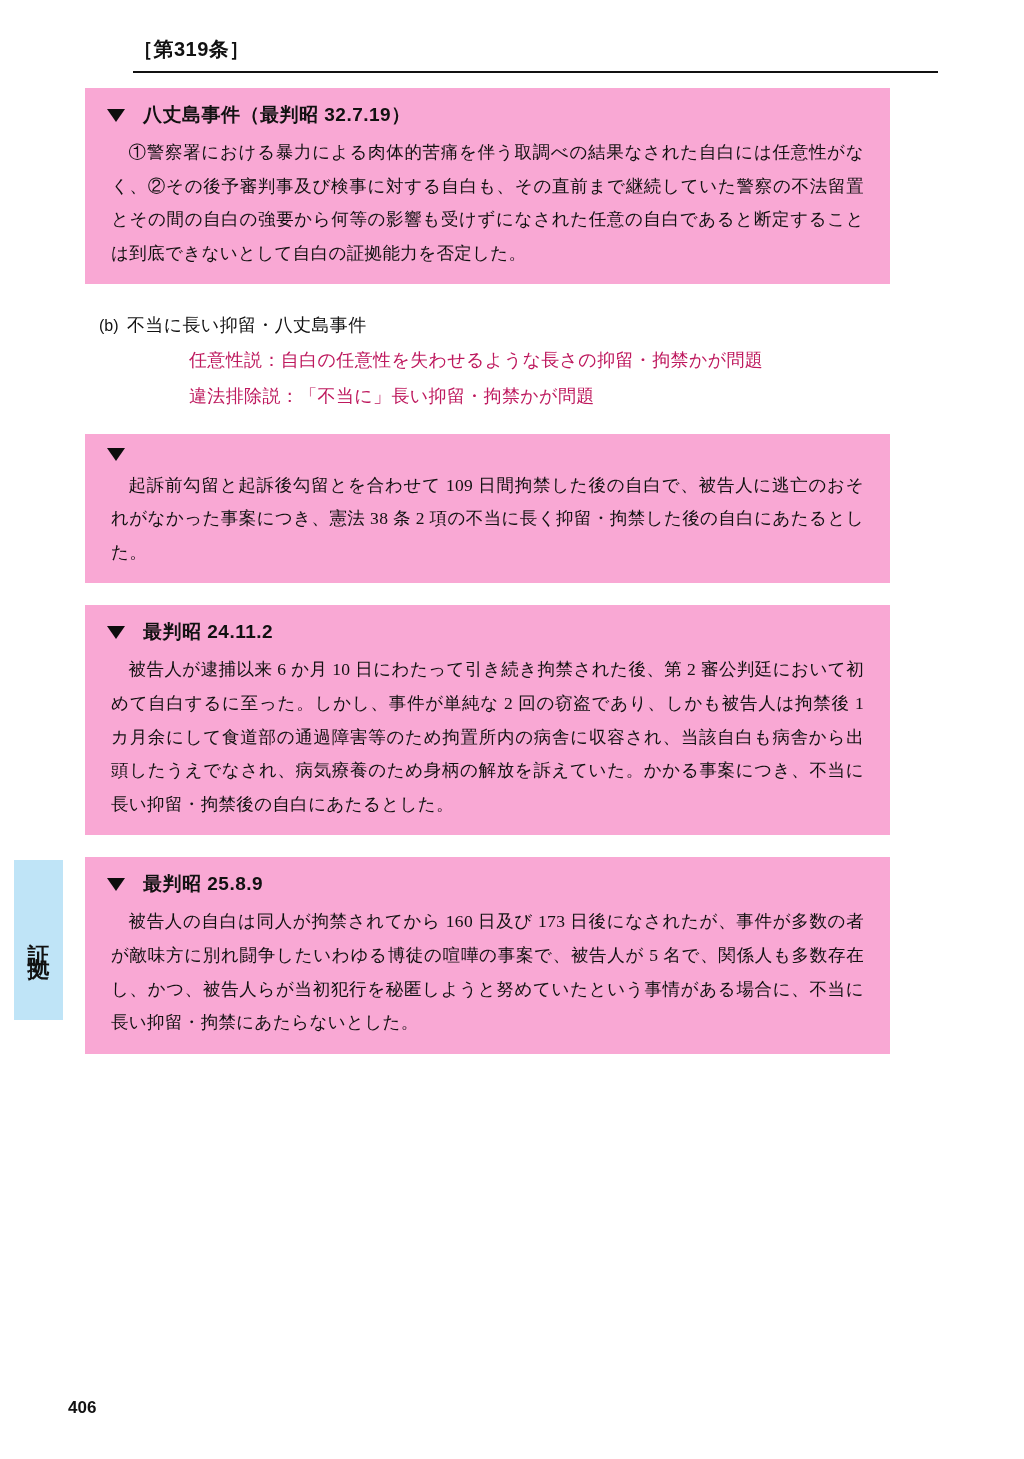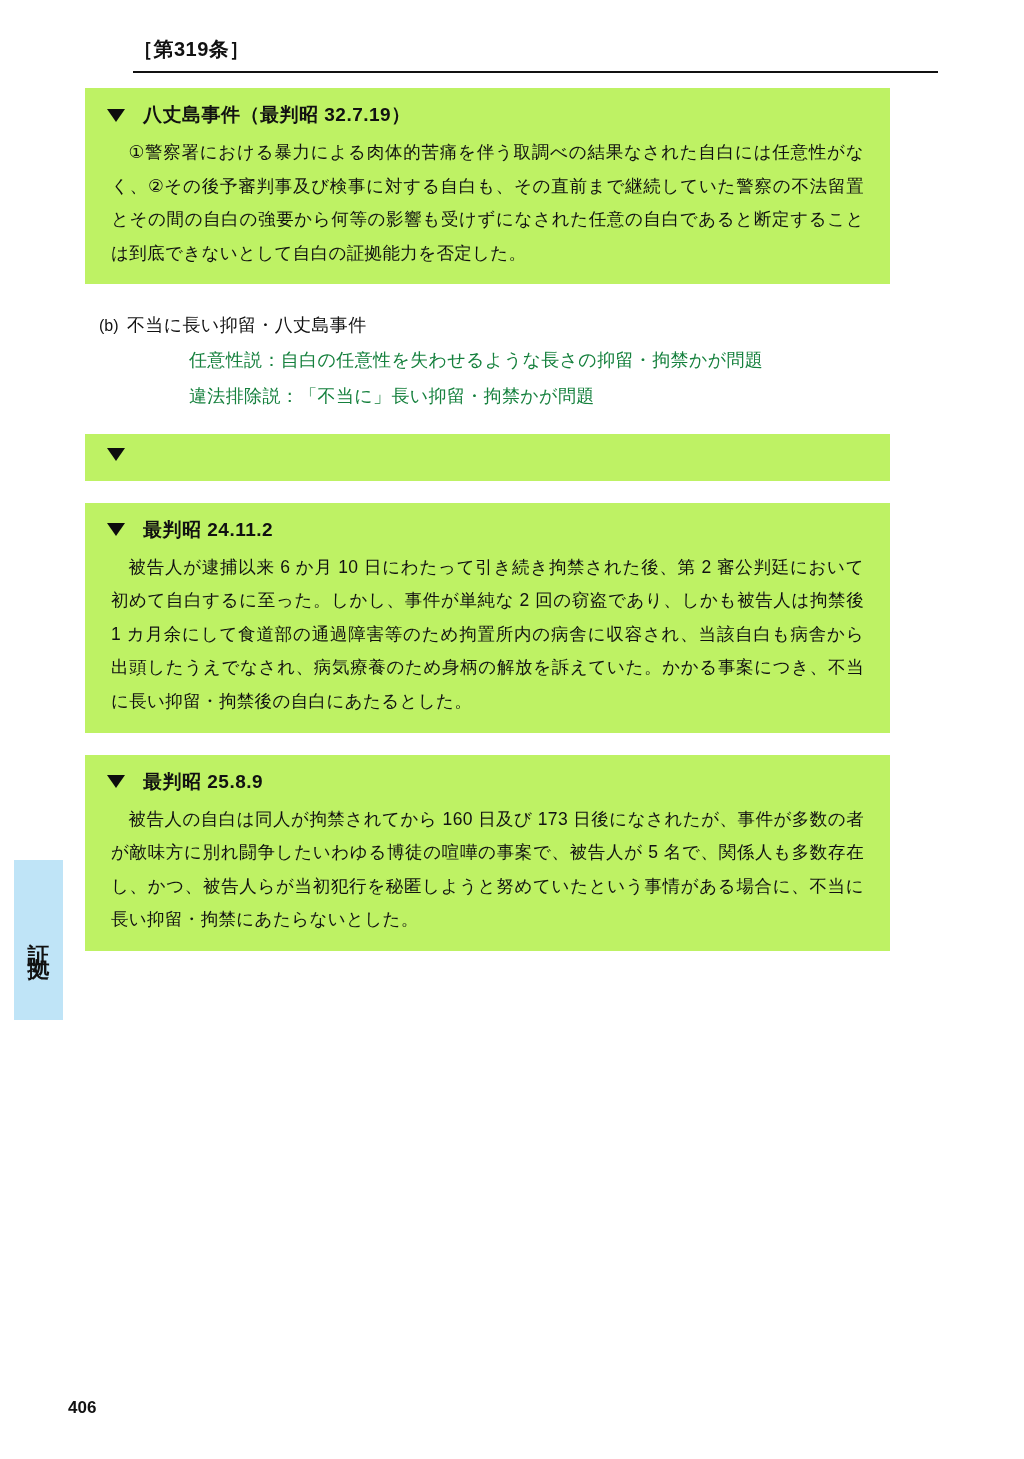--- a/index.html
+++ b/index.html
@@ -67,21 +67,21 @@
 
   
   .content {
     position: absolute;
     left: 85px;
     top: 88px;
     width: 805px;
   }
 
   .case-block {
-    background: #bef264;
+    background: #f9a8d4;
     padding: 10px 0 14px 0;
     margin-bottom: 22px;
   }
   .case-head {
     display: flex;
     align-items: center;
     padding: 4px 0 6px 22px;
   }
   .tri {
     width: 0; height: 0;
@@ -99,20 +99,21 @@
   }
   .case-body {
     font-size: 17.5px;
     line-height: 1.92;
     color: #111;
     padding: 2px 26px 0 26px;
     text-align: justify;
     text-justify: inter-ideograph;
     text-indent: 1em;
     letter-spacing: 0.02em;
+    font-family: Liberation Serif, serif;
   }
 
   
   .plain-block {
     margin: 0 0 20px 0;
     padding: 2px 0 0 0;
   }
   .plain-row {
     display: flex;
     align-items: baseline;
@@ -128,21 +129,21 @@
     font-size: 16px;
   }
   .plain-text {
     flex: 1 1 auto;
     letter-spacing: 0.02em;
   }
   .plain-sub {
     padding-left: 104px;
     font-size: 18px;
     line-height: 1.95;
-    color: #15803d;
+    color: #be185d;
     letter-spacing: 0.02em;
   }
 
   .page-number {
     position: absolute;
     left: 68px;
     top: 1398px;
     font-size: 17px;
     color: #111;
     font-weight: bold;
@@ -179,20 +180,21 @@
       </div>
       <div class="plain-sub">任意性説：自白の任意性を失わせるような長さの抑留・拘禁かが問題</div>
       <div class="plain-sub">違法排除説：「不当に」長い抑留・拘禁かが問題</div>
     </div>
 
 
     <div class="case-block">
       <div class="case-head">
         <span class="tri"></span>
       </div>
+      <div class="case-body">起訴前勾留と起訴後勾留とを合わせて 109 日間拘禁した後の自白で、被告人に逃亡のおそれがなかった事案につき、憲法 38 条 2 項の不当に長く抑留・拘禁した後の自白にあたるとした。</div>
     </div>
 
     <div class="case-block">
       <div class="case-head">
         <span class="tri"></span>
         <span class="case-title">最判昭 24.11.2</span>
       </div>
       <div class="case-body">被告人が逮捕以来 6 か月 10 日にわたって引き続き拘禁された後、第 2 審公判廷において初めて自白するに至った。しかし、事件が単純な 2 回の窃盗であり、しかも被告人は拘禁後 1 カ月余にして食道部の通過障害等のため拘置所内の病舎に収容され、当該自白も病舎から出頭したうえでなされ、病気療養のため身柄の解放を訴えていた。かかる事案につき、不当に長い抑留・拘禁後の自白にあたるとした。</div>
     </div>
 

